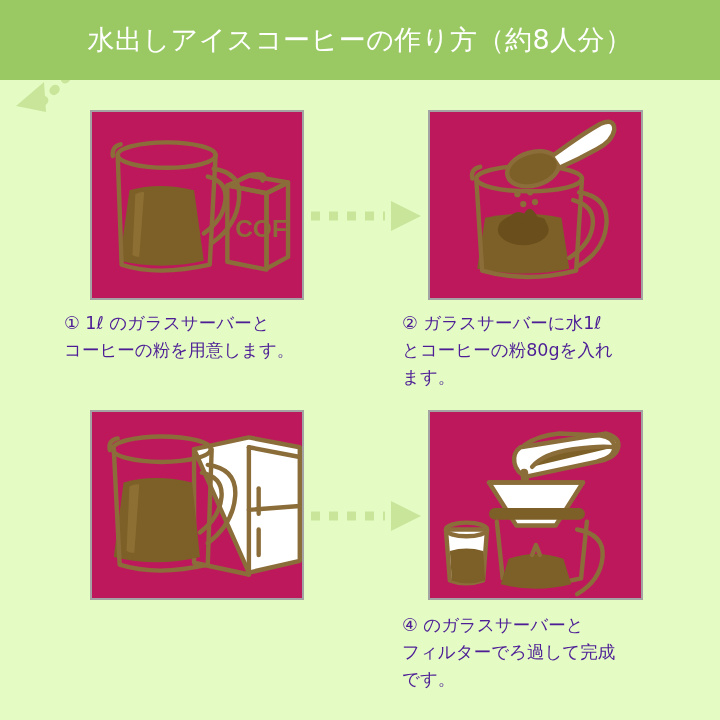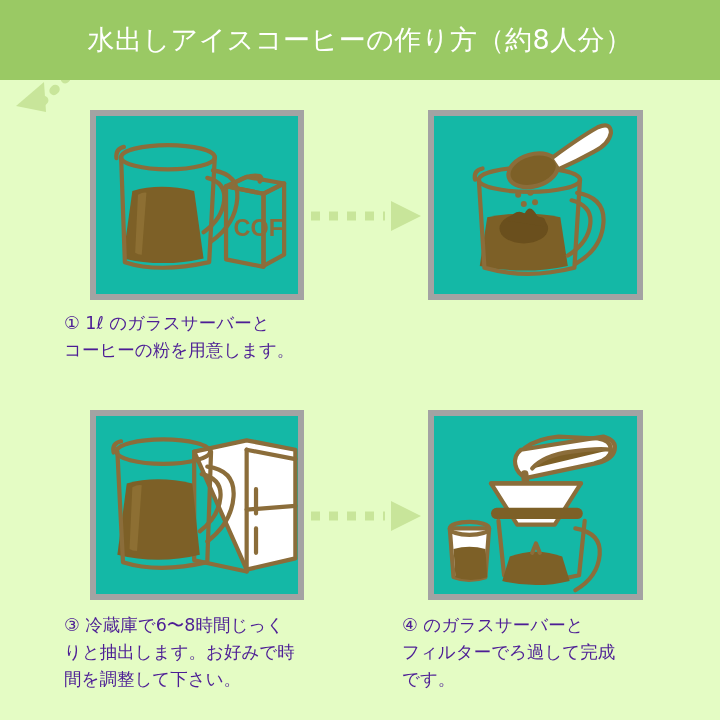--- a/index.html
+++ b/index.html
@@ -23,22 +23,22 @@
     font-size:27px;
     letter-spacing:0.5px;
     font-weight:400;
     white-space:nowrap;
     font-family:"DejaVu Sans","Liberation Sans",sans-serif;
   }
 
   
   .panel{
     position:absolute;
-    background:#14b8a6;
-    border:6px solid #a3a3a3;
+    background:#be185d;
+    border:2px solid #a3a3a3;
     box-sizing:border-box;
   }
   #panel-1{left:90px;top:110px;width:214px;height:190px;}
   #panel-2{left:428px;top:110px;width:215px;height:190px;}
   #panel-3{left:90px;top:410px;width:214px;height:190px;}
   #panel-4{left:428px;top:410px;width:215px;height:190px;}
   .panel svg{display:block;width:100%;height:100%;}
 
   
   .caption{
@@ -189,20 +189,20 @@
 
   <div class="arrow-h" id="arrow-3">
     <svg width="122" height="42" viewBox="0 0 122 42" xmlns="http://www.w3.org/2000/svg">
       <line x1="6" y1="21" x2="80" y2="21" stroke="#c8e59a" stroke-width="9" stroke-dasharray="9 9" stroke-linecap="butt"></line>
       <polygon points="86,6 116,21 86,36" fill="#c8e59a"></polygon>
     </svg>
   </div>
 
   <div class="caption" id="caption-1">①  1ℓ のガラスサーバーと
 コーヒーの粉を用意します。</div>
-  <div class="caption" id="caption-3">③  冷蔵庫で6〜8時間じっく
-りと抽出します。お好みで時
-間を調整して下さい。</div>
+  <div class="caption" id="caption-2">②  ガラスサーバーに水1ℓ
+とコーヒーの粉80gを入れ
+ます。</div>
   <div class="caption" id="caption-4">④  のガラスサーバーと
 フィルターでろ過して完成
 です。</div>
 
 </div>
 
 </body></html>

